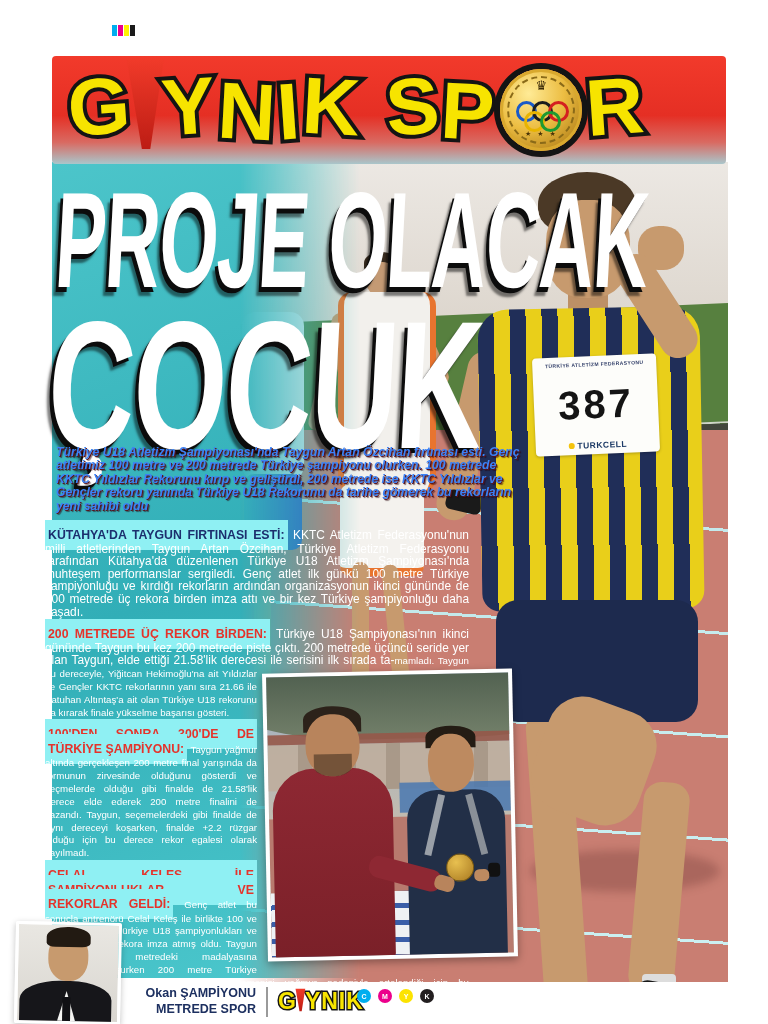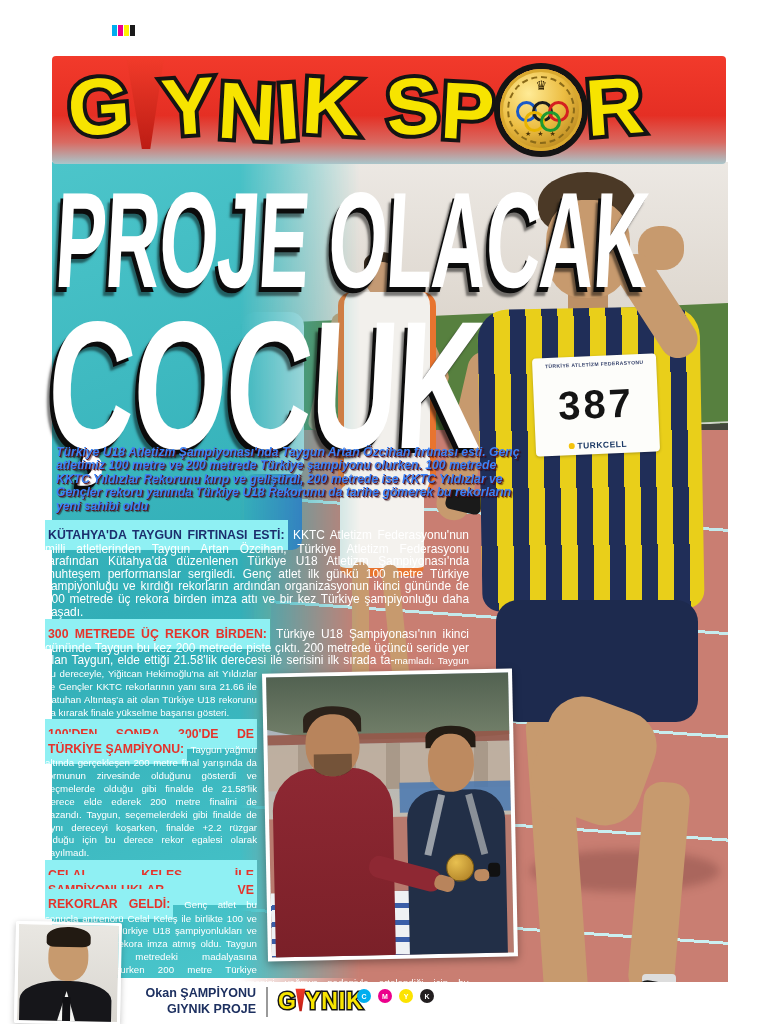--- a/index.html
+++ b/index.html
@@ -253,21 +253,21 @@
 
 <div class="abs intro">Türkiye U18 Atletizm Şampiyonası'nda Taygun Artan Özcihan fırtınası esti. Genç atletimiz 100 metre ve 200 metrede Türkiye şampiyonu olurken. 100 metrede KKTC Yıldızlar Rekorunu kırıp ve geliştirdi, 200 metrede ise KKTC Yıldızlar ve Gençler rekoru yanında Türkiye U18 Rekorunu da tarihe gömerek bu rekorların yeni sahibi oldu</div>
 
 <div class="abs article">
   <div class="para">
     <span class="sec-h">KÜTAHYA'DA TAYGUN FIRTINASI ESTİ:</span>
     <span>KKTC Atletizm Federasyonu'nun milli atletlerinden Taygun Artan Özcihan, Türkiye Atletizm Federasyonu tarafından Kütahya'da düzenlenen Türkiye U18 Atletizm Şampiyonası'nda muhteşem performanslar sergiledi. Genç atlet ilk günkü 100 metre Türkiye şampiyonluğu ve kırdığı rekorların ardından organizasyonun ikinci gününde de 200 metrede üç rekora birden imza attı ve bir kez Türkiye şampiyonluğu daha yaşadı.</span>
   </div>
 
   <div class="para">
-    <span class="sec-h red">300 METREDE ÜÇ REKOR BİRDEN:</span>
+    <span class="sec-h red">200 METREDE ÜÇ REKOR BİRDEN:</span>
     <span>Türkiye U18 Şampiyonası'nın ikinci gününde Taygun bu kez 200 metrede piste çıktı. 200 metrede üçüncü seride yer alan Taygun, elde ettiği 21.58'lik derecesi ile serisini ilk sırada ta-</span><div class="inset">
       <div class="inset-scene">
         <div class="in-hill"></div>
         <div class="in-houses"></div>
         <div class="in-blue"></div>
         <div class="in-ground"></div>
         <div class="in-rail"></div>
         <div class="in-coach-body"></div>
         <div class="in-coach-hair"></div>
         <div class="in-coach-head"></div>
@@ -301,21 +301,21 @@
   <div class="po-suit"></div>
   <div class="po-shirt"></div>
   <div class="po-tie"></div>
   <div class="po-head"></div>
   <div class="po-hair"></div>
 </div>
 
 <div class="abs byline">
   <div class="by-text">
     <div>Okan ŞAMPİYONU</div>
-    <div>GIYNIK PROJE</div>
+    <div>METREDE SPOR</div>
   </div>
   <div class="by-div"></div>
   <div class="mini-logo">
     <span class="mini-letters">G</span>
     <span class="mini-excl"></span>
     <span class="mini-letters">YNIK</span>
   </div>
 </div>
 
 <div class="abs cmyk-dots">

